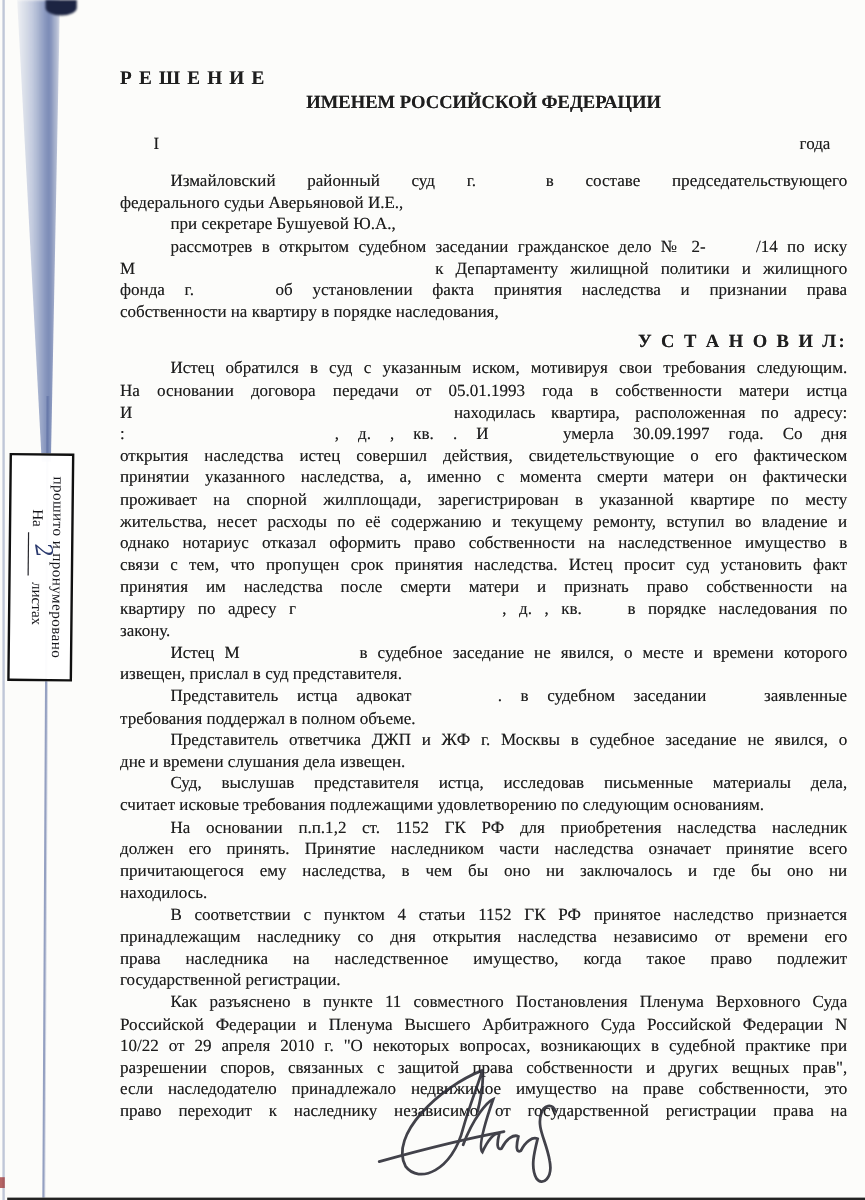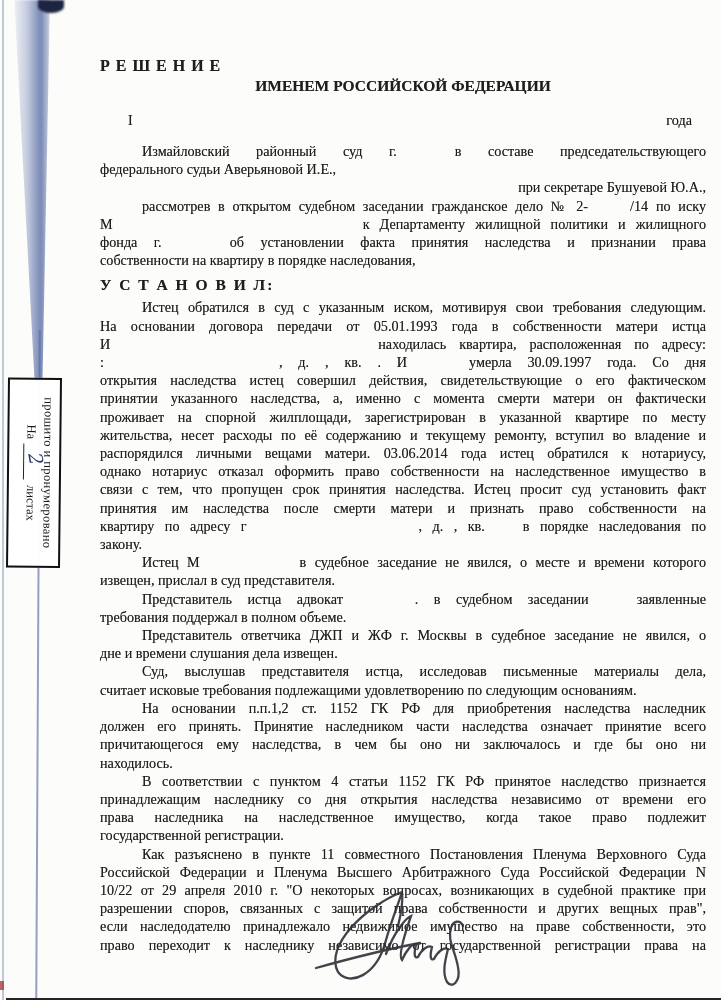--- a/index.html
+++ b/index.html
@@ -45,22 +45,22 @@
   
   .text-col{position:absolute;left:100px;top:0;width:606px;
     text-shadow:0 0 .4px rgba(20,20,20,.55);}
   .t1{margin-top:57px;font-weight:bold;font-size:16px;letter-spacing:1px;}
   .t2{text-align:center;font-weight:bold;font-size:15.5px;margin-top:2px;}
   .dateline{display:flex;justify-content:space-between;margin-top:17px;
     font-size:14.2px;padding:0 14px 0 28px;}
   .p1{margin-top:13px;}
   .ln{font-size:14.2px;line-height:18.2px;min-height:18.2px;}
   .j{text-align:justify;text-align-last:justify;}
-  .ind{text-indent:42px;text-align:right;}
-  .ust{text-align:left;font-weight:bold;font-size:15.5px;letter-spacing:2px;
+  .ind{text-indent:42px;}
+  .ust{text-align:right;font-weight:bold;font-size:15.5px;letter-spacing:2px;
     margin:7px 0 4px 0;}
   .gap{display:inline-block;height:1px;vertical-align:baseline;}
 
   
   .sig{position:absolute;left:312px;top:888px;width:180px;height:108px;}
 </style>
 </head>
 <body>
 
 <div class="edge-left-line"></div>
@@ -104,21 +104,20 @@
 
   <div>
     <div class="ln j ind">Истец обратился в суд с указанным иском, мотивируя свои требования следующим.</div>
     <div class="ln j">На основании договора передачи от 05.01.1993 года в собственности матери истца</div>
     <div class="ln j"><span>И</span><span class="gap" style="width:268px"></span><span>находилась квартира, расположенная по адресу:</span></div>
     <div class="ln j"><span>:</span><span class="gap" style="width:175px"></span><span>, д. , кв. .  И</span><span class="gap" style="width:62px"></span><span>умерла 30.09.1997 года. Со дня</span></div>
     <div class="ln j">открытия наследства истец совершил действия, свидетельствующие о его фактическом</div>
     <div class="ln j">принятии указанного наследства, а, именно с момента смерти матери он фактически</div>
     <div class="ln j">проживает на спорной жилплощади, зарегистрирован в указанной квартире по месту</div>
     <div class="ln j">жительства, несет расходы по её содержанию и текущему ремонту, вступил во владение и</div>
-    <div class="ln j">распорядился личными вещами матери. 03.06.2014 года истец обратился к нотариусу,</div>
     <div class="ln j">однако нотариус отказал оформить право собственности на наследственное имущество в</div>
     <div class="ln j">связи с тем, что пропущен срок принятия наследства. Истец просит суд установить факт</div>
     <div class="ln j">принятия им наследства после смерти матери и признать право собственности на</div>
     <div class="ln j"><span>квартиру по адресу г</span><span class="gap" style="width:172px"></span><span>, д. , кв.</span><span class="gap" style="width:38px"></span><span>в порядке наследования по</span></div>
     <div class="ln">закону.</div>
   </div>
 
   <div>
     <div class="ln j ind"><span>Истец М</span><span class="gap" style="width:100px"></span><span>в судебное заседание не явился, о месте и времени которого</span></div>
     <div class="ln">извещен, прислал в суд представителя.</div>

